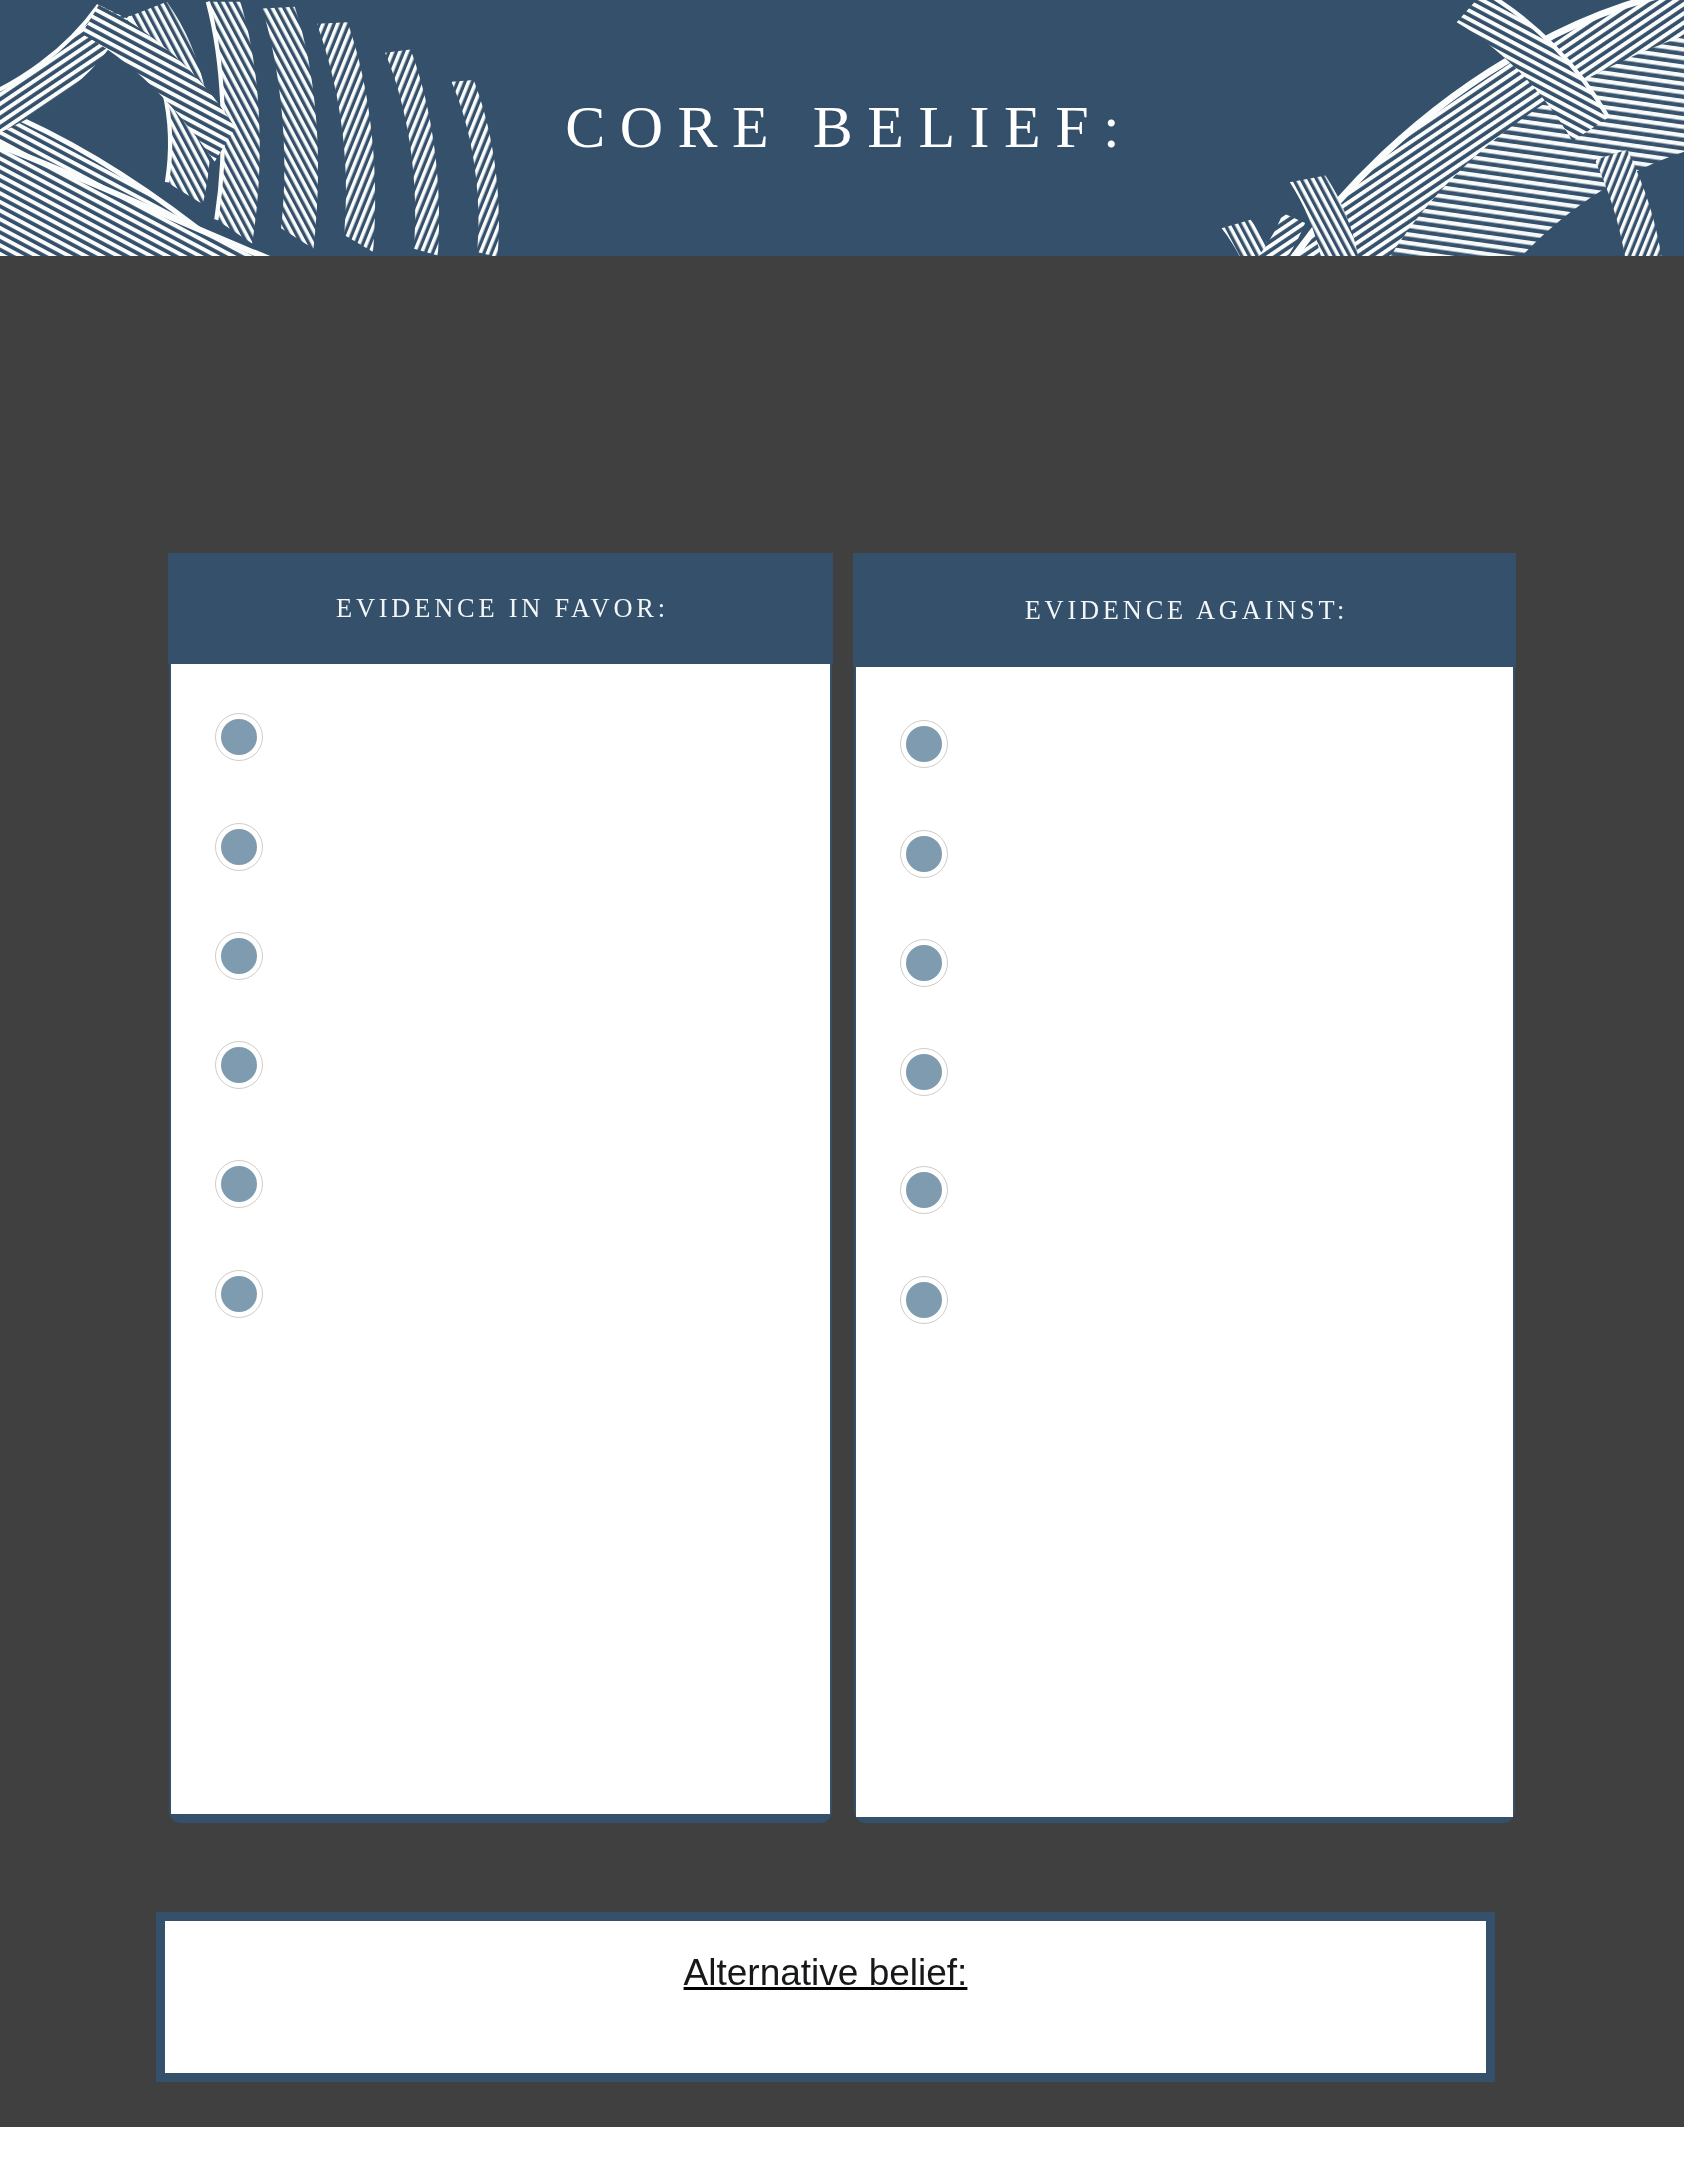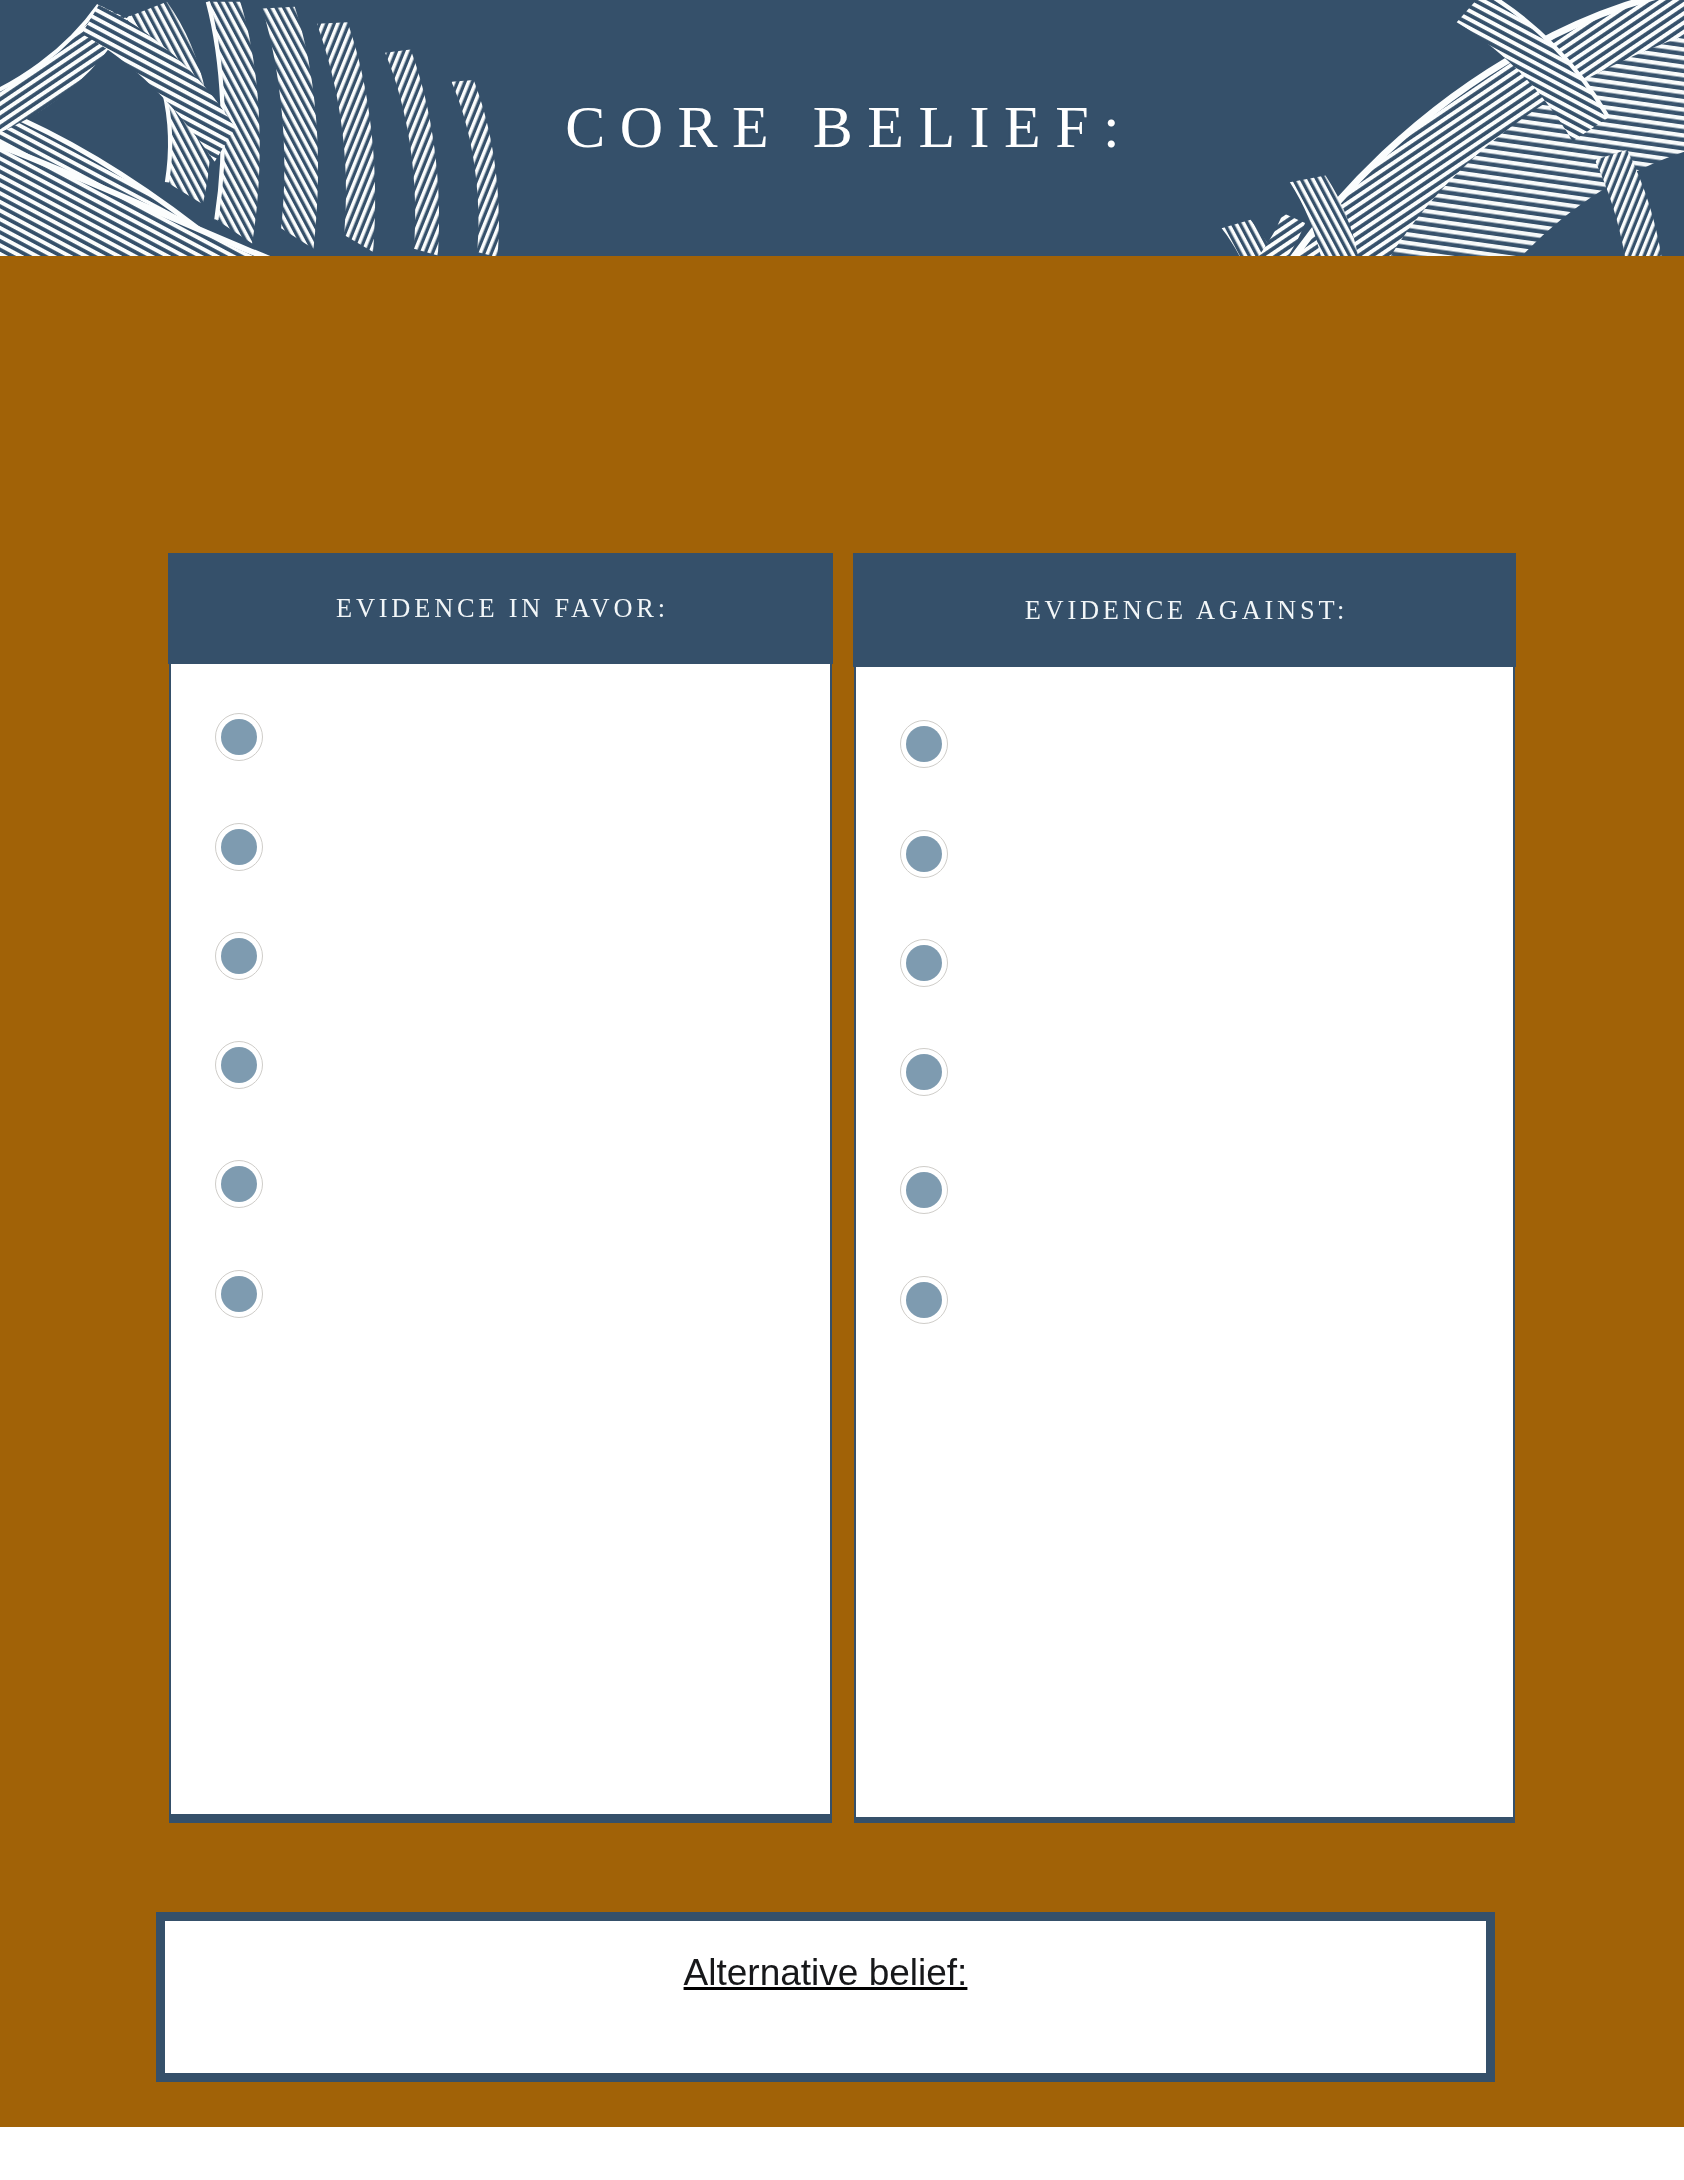--- a/index.html
+++ b/index.html
@@ -9,21 +9,21 @@
     height: 2181px;
     background: #ffffff;
     font-family: "Liberation Sans", sans-serif;
     overflow: hidden;
   }
 
   #page {
     position: relative;
     width: 1685px;
     height: 2127px;
-    background: #a16207;
+    background: #404040;
   }
 
   
   .header-band {
     position: absolute;
     left: 0;
     top: 0;
     width: 1685px;
     height: 256px;
     background: #35506a;
@@ -100,20 +100,21 @@
   
   .evidence-col {
     position: absolute;
     top: 553px;
     height: 1270px;
     background: #ffffff;
     border-left: 2.6px solid #35506a;
     border-right: 2.6px solid #35506a;
     border-bottom: 9.4px solid #35506a;
     border-top: 0;
+    border-radius: 12px;
   }
 
   #evidence-favor  { left: 169px;  width: 663px; }
   #evidence-against{ left: 854px; width: 661px; }
 
   .evidence-head {
     position: relative;
     height: 111px;
     background: #35506a;
     display: flex;

